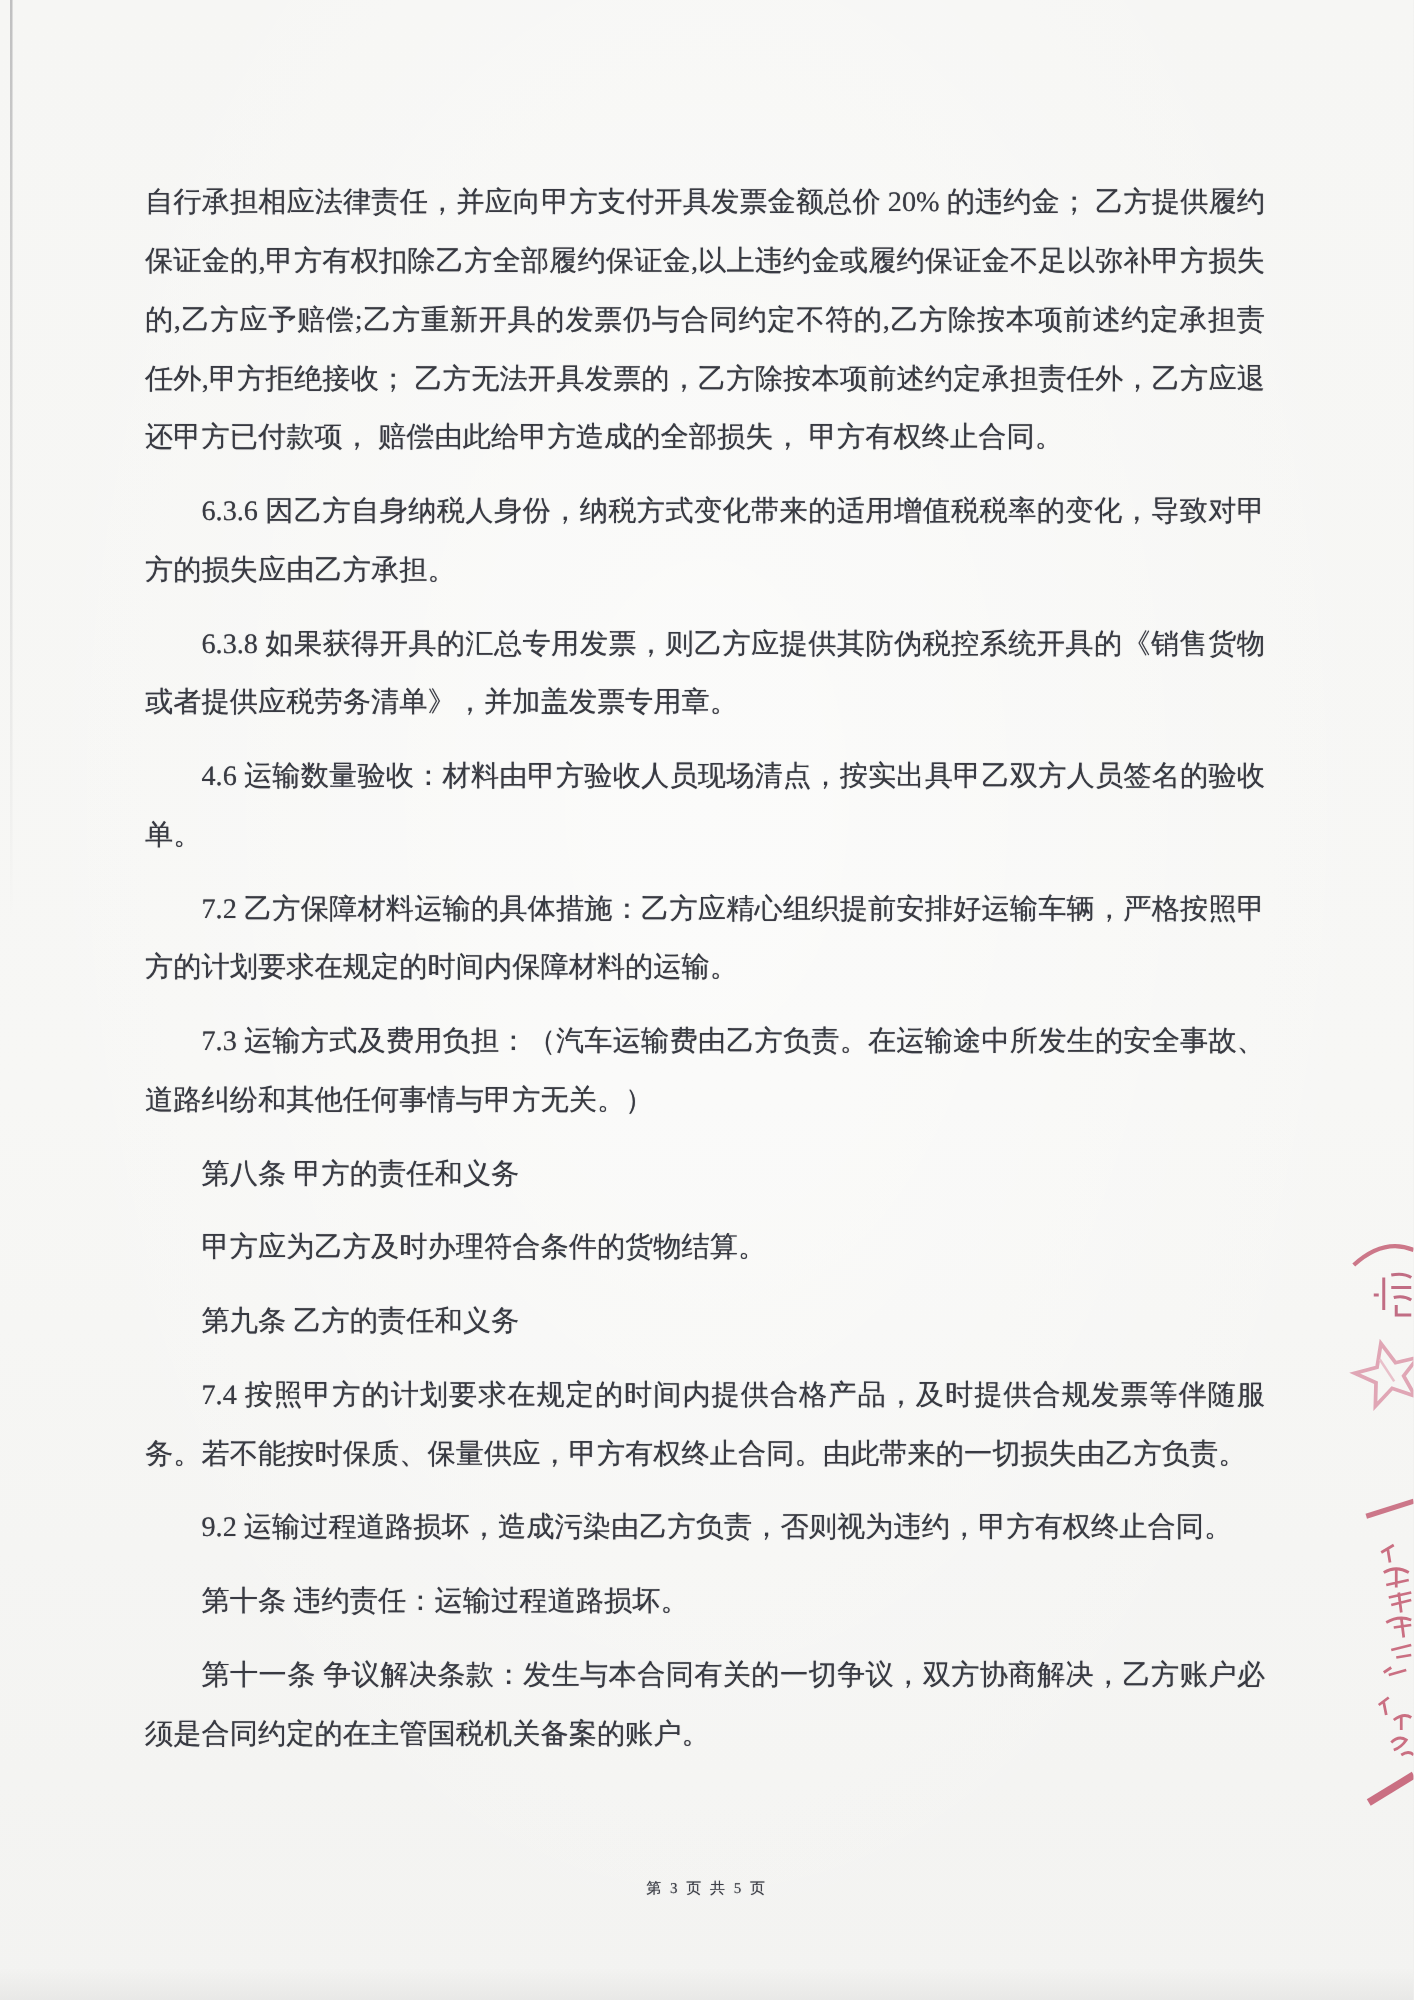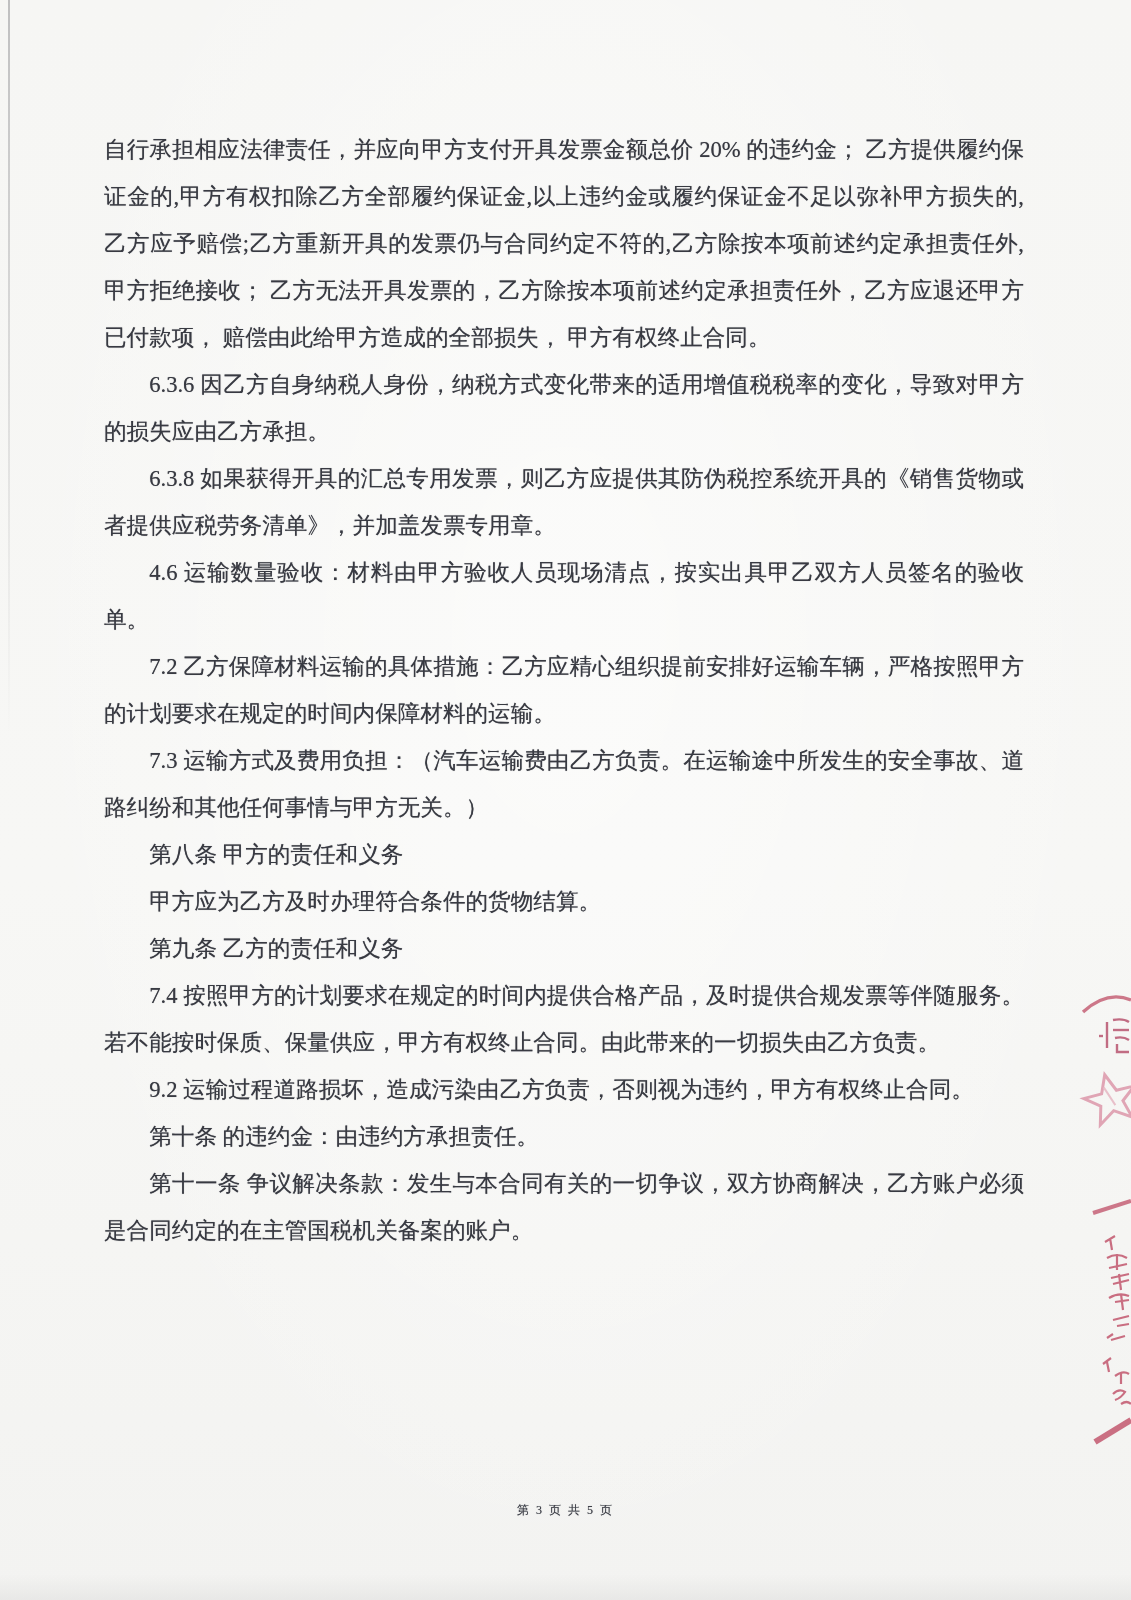--- a/index.html
+++ b/index.html
@@ -29,21 +29,21 @@
     pointer-events:none;
   }
   .doc{
     position:absolute;left:104px;top:126px;width:920px;
     font-size:22.6px;line-height:47px;
     color:#383a42;
     text-align:justify;
     text-shadow:0 0 0.7px rgba(52,54,62,0.65);
     filter:blur(0.2px);
   }
-  .doc p{margin:0;text-indent:2em;}
+  .doc p{margin:12px;text-indent:2em;}
   .doc p.flush{text-indent:0;}
   .footer{
     position:absolute;left:0;top:1496px;width:100%;
     text-align:center;
     font-size:12px;line-height:28px;
     color:#3e4049;
     letter-spacing:2px;
     text-shadow:0 0 0.7px rgba(52,54,62,0.6);
   }
   .seal{
@@ -64,21 +64,21 @@
     <p>6.3.6 因乙方自身纳税人身份，纳税方式变化带来的适用增值税税率的变化，导致对甲方的损失应由乙方承担。</p>
     <p>6.3.8 如果获得开具的汇总专用发票，则乙方应提供其防伪税控系统开具的《销售货物或者提供应税劳务清单》，并加盖发票专用章。</p>
     <p>4.6 运输数量验收：材料由甲方验收人员现场清点，按实出具甲乙双方人员签名的验收单。</p>
     <p>7.2 乙方保障材料运输的具体措施：乙方应精心组织提前安排好运输车辆，严格按照甲方的计划要求在规定的时间内保障材料的运输。</p>
     <p>7.3 运输方式及费用负担：（汽车运输费由乙方负责。在运输途中所发生的安全事故、道路纠纷和其他任何事情与甲方无关。）</p>
     <p>第八条 甲方的责任和义务</p>
     <p>甲方应为乙方及时办理符合条件的货物结算。</p>
     <p>第九条 乙方的责任和义务</p>
     <p>7.4 按照甲方的计划要求在规定的时间内提供合格产品，及时提供合规发票等伴随服务。若不能按时保质、保量供应，甲方有权终止合同。由此带来的一切损失由乙方负责。</p>
     <p>9.2 运输过程道路损坏，造成污染由乙方负责，否则视为违约，甲方有权终止合同。</p>
-    <p>第十条 的违约金：由违约方承担责任。</p>
+    <p>第十条 违约责任：运输过程道路损坏。</p>
     <p>第十一条 争议解决条款：发生与本合同有关的一切争议，双方协商解决，乙方账户必须是合同约定的在主管国税机关备案的账户。</p>
   </main>
 
   <div class="footer">第 3 页 共 5 页</div>
 
   <svg class="seal" viewBox="0 0 54 475" xmlns="http://www.w3.org/2000/svg" aria-hidden="true">
 
     <path d="M 6 32 Q 30 10 54 20" fill="none" stroke="#c2576e" stroke-width="3.4" opacity="0.8"></path>
 
     <g stroke="#b85570" stroke-width="2.4" fill="none" opacity="0.85">

